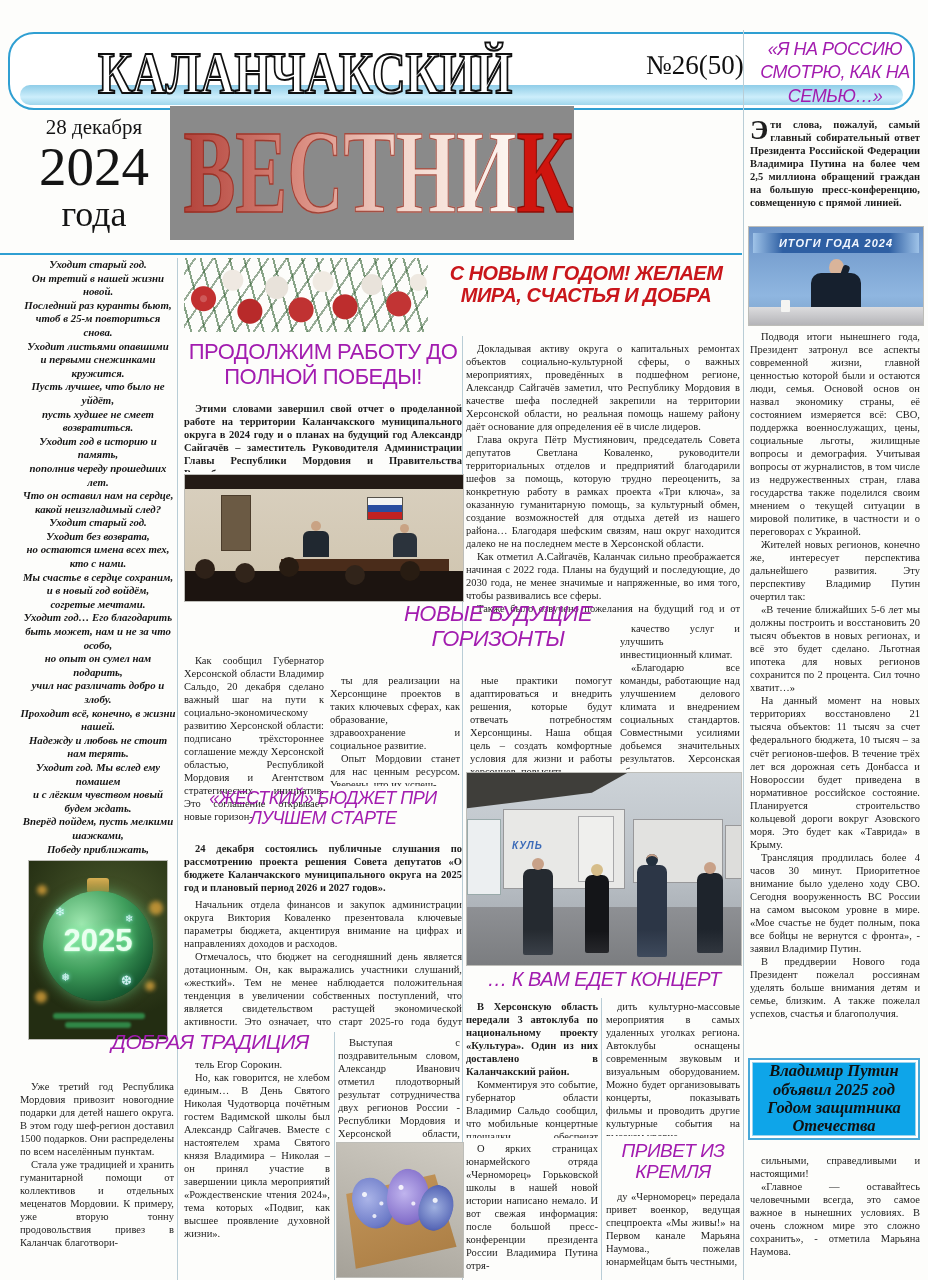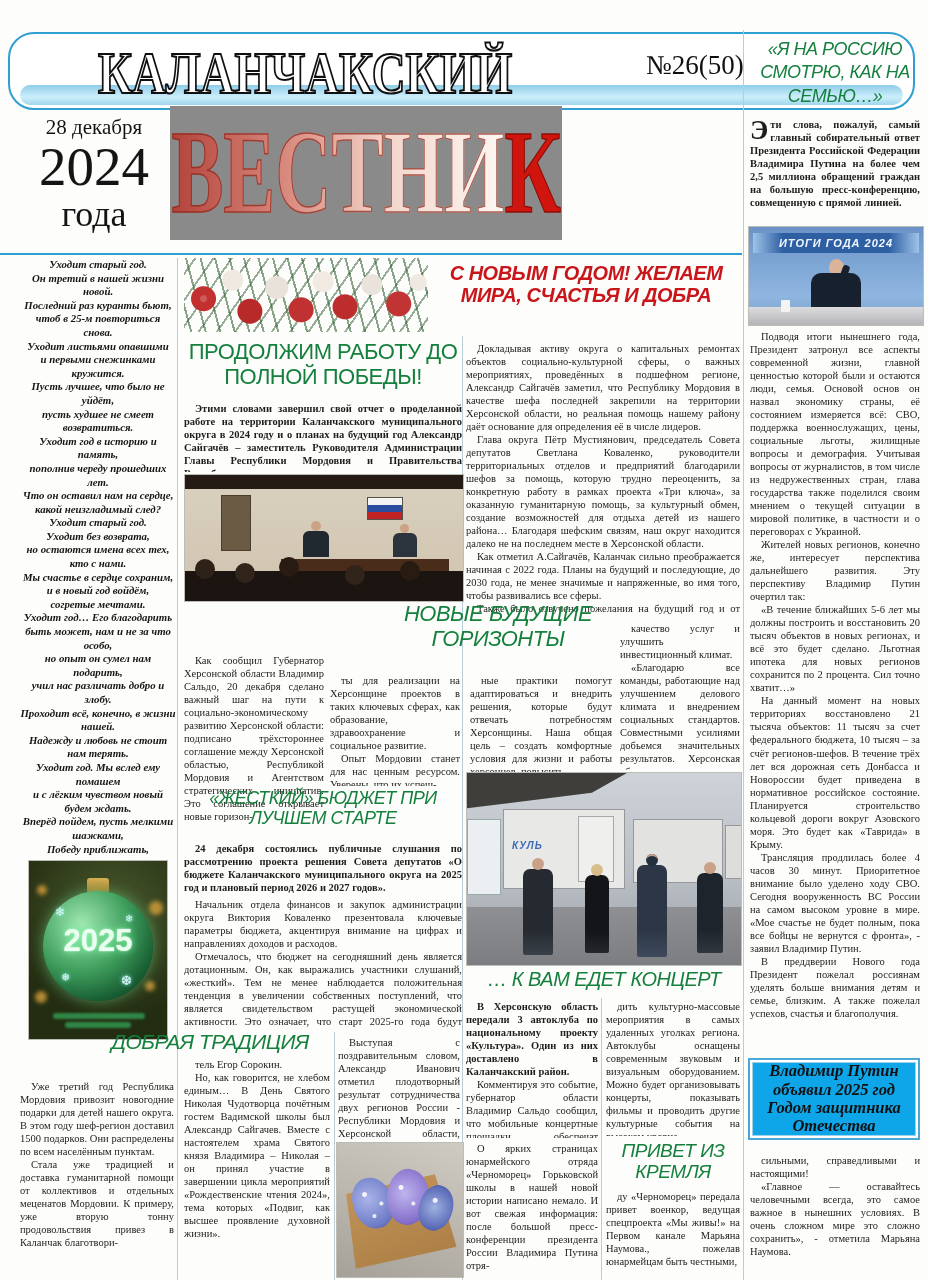--- a/index.html
+++ b/index.html
@@ -5,41 +5,41 @@
   html,body{margin:0;padding:0;background:#e9e9e6;}
   .page{position:relative;width:928px;height:1280px;margin:0 auto;background:#fdfdfb;overflow:hidden;
         font-family:"Liberation Serif",serif;color:#1d1d1d;}
   .abs{position:absolute;}
   
   .bt{font-family:Liberation Serif, serif;font-size:10.5px;line-height:1.24;text-align:justify;overflow:hidden;}
   .bt .para{margin:0;text-indent:11px;}
   .bold{font-weight:bold;}
   .pre{white-space:pre-line;}
   .h-sans{font-family:"Liberation Sans",sans-serif;font-weight:400;letter-spacing:-0.5px;
-          text-align:center;line-height:1.12;color:#15803d;}
+          text-align:center;line-height:1.12;color:#a21caf;}
   .italic{font-style:italic;}
   .red-head{color:#c9161b;font-weight:bold;}
   .dropcap > .para:first-child{text-indent:0;}
   .dropcap > .para:first-child::first-letter{font-size:27px;float:left;line-height:0.82;padding:1px 2px 0 0;font-weight:bold;}
   
   .vrule{background:#b9cdd6;width:1px;}
   .hrule-blue{background:#2f9fd2;height:2px;}
   
   .mast-frame{border:2px solid #2f9fd2;border-radius:26px;background:#fff;}
   .mast-strip{position:absolute;left:10px;right:10px;bottom:3px;height:20px;border-radius:10px;
               background:linear-gradient(180deg,#8fcde8,#cdeefb 60%,#9fd6ec);}
   .mast-title{position:absolute;left:88px;top:9px;font-family:"Liberation Serif",serif;font-weight:bold;
               font-size:60px;line-height:1;color:#fff;-webkit-text-stroke:2.2px #101010;
               transform:scaleX(0.78);transform-origin:left;}
   .mast-issue{position:absolute;left:636px;top:16px;font-size:27px;font-family:"Liberation Serif",serif;color:#101010;}
   .date-block{font-family:"Liberation Serif",serif;color:#141414;text-align:center;line-height:1.05;}
   .date-l1{font-size:21px;}
   .date-l2{font-size:55px;}
   .date-l3{font-size:36px;}
-  .vestnik-box{background:#8a8a8a;display:flex;align-items:center;justify-content:center;overflow:hidden;}
+  .vestnik-box{background:#8a8a8a;display:flex;align-items:center;justify-content:center;overflow:hidden;padding-left:12px;}
   .vestnik-word{font-family:"Liberation Serif",serif;font-weight:bold;font-size:118px;line-height:1;
                 transform:scaleX(0.66);transform-origin:center;white-space:nowrap;}
   .vest-grad{background:linear-gradient(90deg,#b3423a 0%,#d98b7f 35%,#f3d6cc 65%,#fdf7f2 100%);
              -webkit-background-clip:text;background-clip:text;color:transparent;
              -webkit-text-stroke:1.5px rgba(140,40,28,.75);}
   .vest-red{color:#cf150e;-webkit-text-stroke:1.5px #8d0d06;}
   
   .photo{overflow:hidden;border:1px solid #bdbdb8;}
   
   .pp{background:linear-gradient(180deg,#6b93c7,#8fb6e0 70%,#7aa0c8);}
@@ -302,21 +302,21 @@
       <p class="para">О ярких страницах юнармейского отряда «Черноморец» Горьковской школы в нашей новой истории написано немало. И вот свежая информация: после большой пресс-конференции президента России Владимира Путина отря-</p>
     </div>
   <div class="abs h-sans italic" style="left:606px;top:1140px;width:134px;height:44px;font-size:19px;">ПРИВЕТ ИЗ КРЕМЛЯ</div>
   <div class="abs bt" style="left:606px;top:1190px;width:134px;height:90px;">
       <p class="para">ду «Черноморец» передала привет военкор, ведущая спецпроекта «Мы живы!» на Первом канале Марьяна Наумова., пожелав юнармейцам быть честными,</p>
     </div>
 
   <div class="abs h-sans italic" style="left:86px;top:1030px;width:248px;height:26px;font-size:21px;">ДОБРАЯ ТРАДИЦИЯ</div>
   <div class="abs bt" style="left:20px;top:1080px;width:154px;height:200px;">
       <p class="para">Уже третий год Республика Мордовия привозит новогодние подарки для детей нашего округа. В этом году шеф-регион доставил 1500 подарков. Они распределены по всем населённым пунктам.</p>
-      <p class="para">Стала уже традицией и доставка гуманитарной помощи от коллективов и отдельных меценатов Мордовии. К примеру, уже вторую тонну продовольствия привез в Каланчак благотвори-</p>
+      <p class="para">Стала уже традицией и хранить гуманитарной помощи от коллективов и отдельных меценатов Мордовии. К примеру, уже вторую тонну продовольствия привез в Каланчак благотвори-</p>
     </div>
   <div class="abs bt" style="left:184px;top:1058px;width:146px;height:222px;">
       <p class="para">тель Егор Сорокин.</p>
       <p class="para">Но, как говорится, не хлебом единым… В День Святого Николая Чудотворца почётным гостем Вадимской школы был Александр Сайгачев. Вместе с настоятелем храма Святого князя Владимира – Николая – он принял участие в завершении цикла мероприятий «Рождественские чтения 2024», тема которых «Подвиг, как высшее проявление духовной жизни».</p>
     </div>
   <div class="abs bt" style="left:338px;top:1036px;width:122px;height:104px;">
       <p class="para">Выступая с поздравительным словом, Александр Иванович отметил плодотворный результат сотрудничества двух регионов России - Республики Мордовия и Херсонской области, особенно в нашем муниципальном округе.</p>
     </div>
 
   <div class="abs photo gp" style="left:336px;top:1142px;width:126px;height:134px;">

